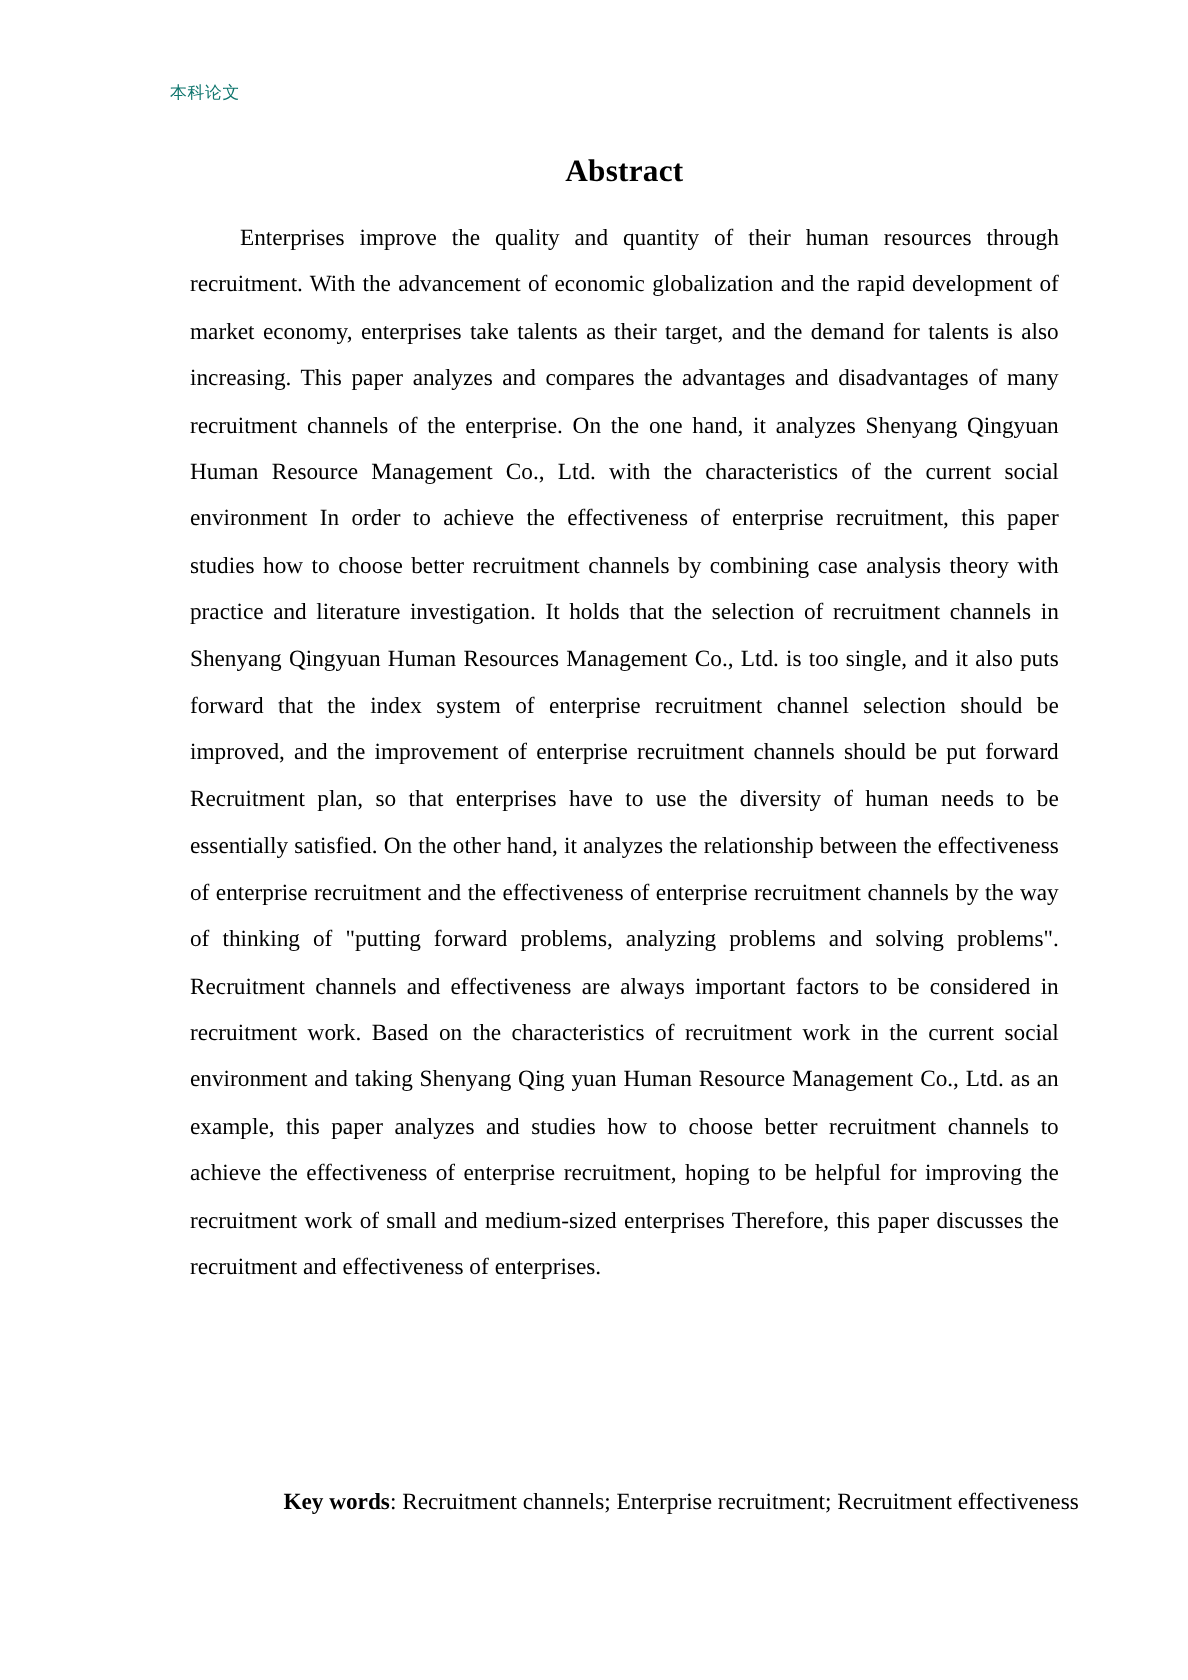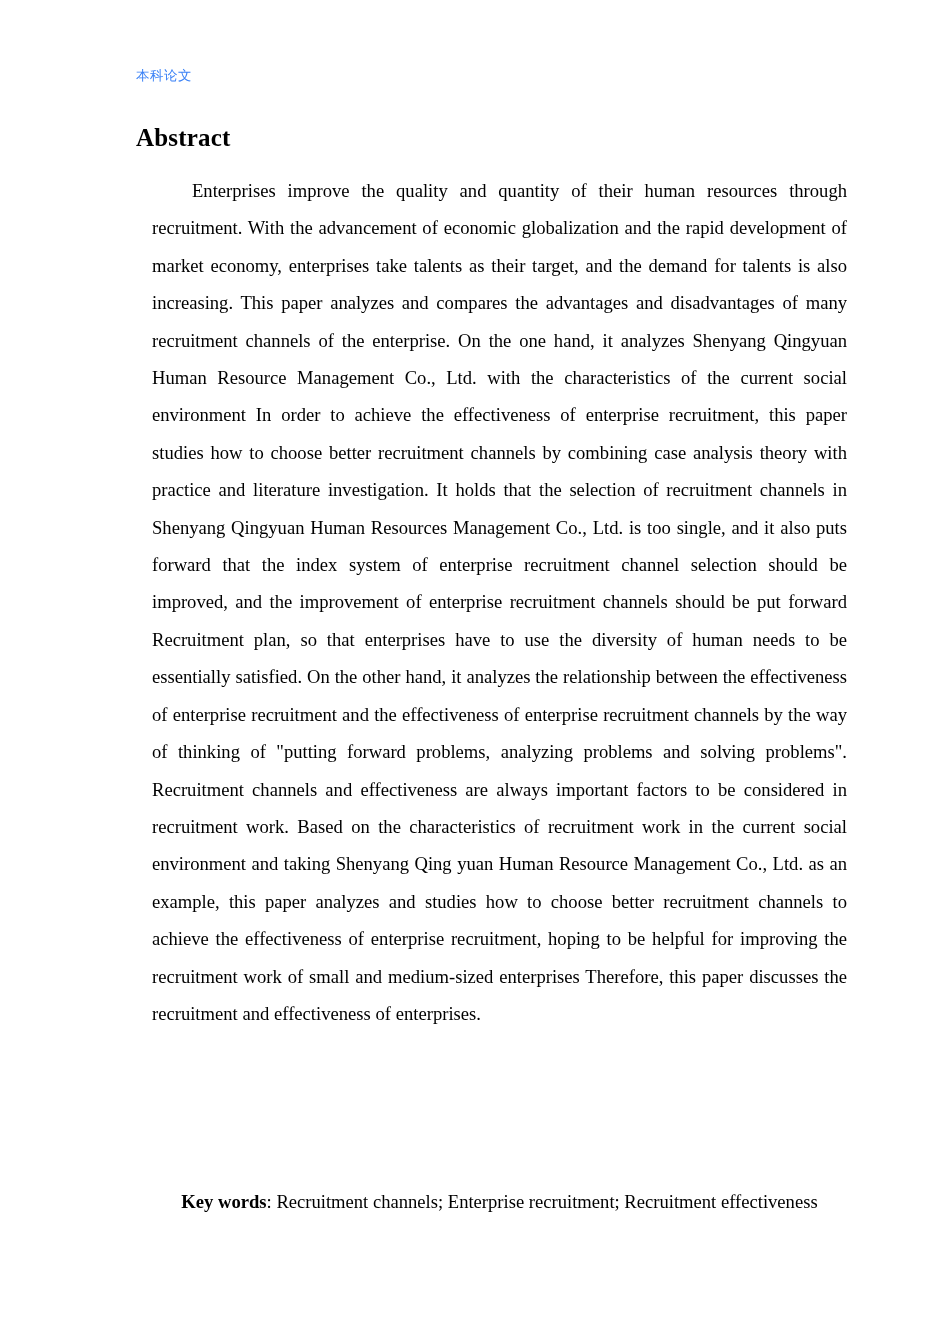--- a/index.html
+++ b/index.html
@@ -14,36 +14,36 @@
     background: #ffffff;
     overflow: hidden;
     font-family: "Liberation Serif", "DejaVu Serif", serif;
     color: #000000;
   }
   
   .running-header {
     position: absolute;
     left: 136px;
     top: 66px;
-    font-family: Liberation Serif, serif;
+    font-family: Liberation Mono, monospace;
     font-size: 13.5px;
     line-height: 20px;
-    color: #3b82f6;
+    color: #0f766e;
     letter-spacing: 0.5px;
     white-space: nowrap;
   }
   
   .content {
     position: absolute;
     left: 136px;
     top: 120px;
     width: 727px;
   }
   .abstract-title {
-    text-align: left;
+    text-align: center;
     font-size: 25px;
     font-weight: bold;
     line-height: 36px;
     margin: 0 0 16px 0;
     letter-spacing: 0.2px;
   }
   .abstract-body {
     margin: 16px;
     font-size: 18.6px;
     line-height: 37.4px;
@@ -53,21 +53,21 @@
     hyphens: none;
     word-spacing: 0.1px;
   }
   .keywords-block {
     position: absolute;
     left: 136px;
     top: 1187px;
     width: 727px;
     font-size: 18.6px;
     line-height: 30px;
-    text-align: center;
+    text-align: right;
   }
   .keywords-label {
     font-weight: bold;
   }
 </style>
 </head>
 <body>
 
 <div class="page">
 

